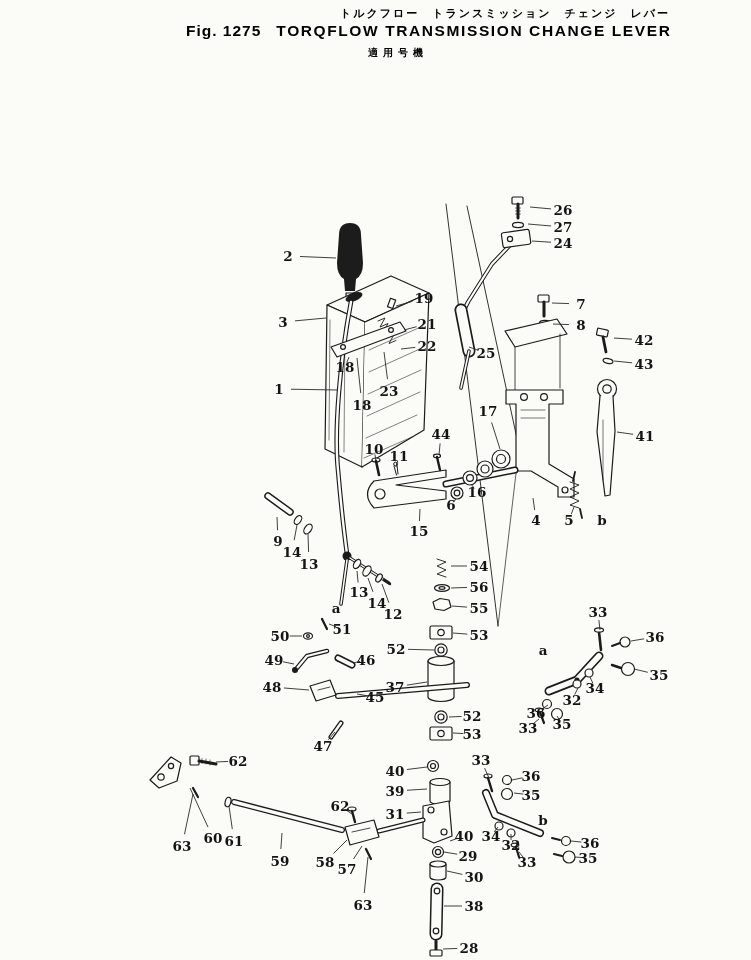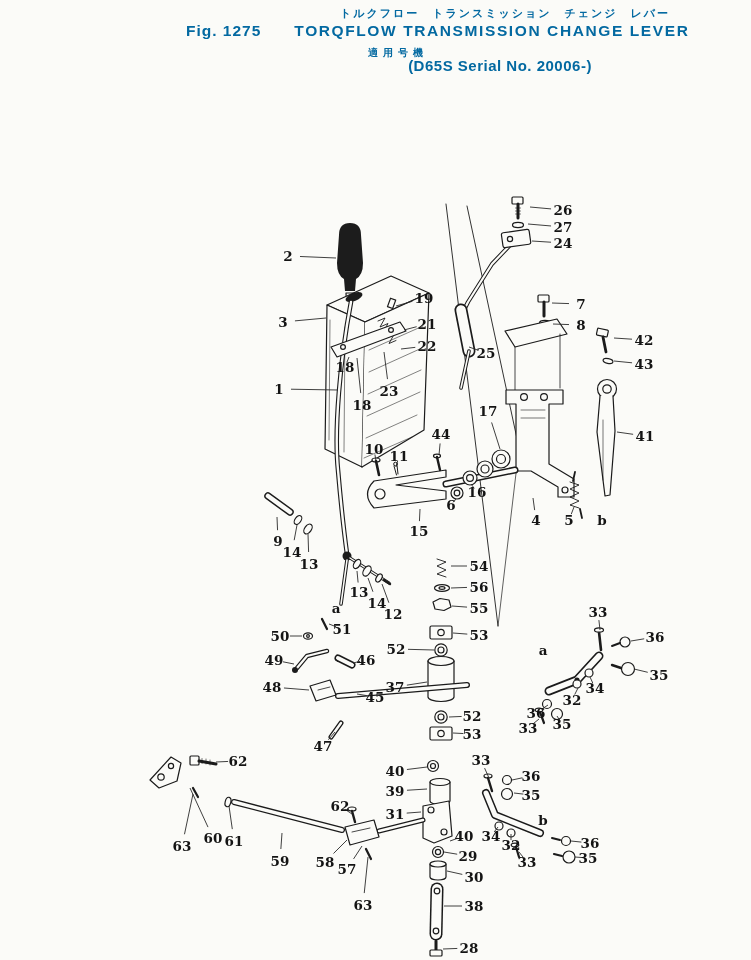--- a/index.html
+++ b/index.html
@@ -1,26 +1,26 @@
 <!DOCTYPE html>
 <html><head>
 <meta charset="utf-8">
 <style>
   html,body{margin:0;padding:0;background:#e8e8e4;}
   .page{
     position:relative;width:751px;height:960px;margin:0 auto;
-    background:#fbfbf8;color:#0369a1;overflow:hidden;
+    background:#fbfbf8;color:#000000;overflow:hidden;
     font-family:"Liberation Sans",sans-serif;
   }
   .hdr-jp{
     position:absolute;left:300px;top:6px;width:410px;text-align:center;
     font-size:11px;font-weight:bold;letter-spacing:2px;white-space:nowrap;
   }
   .hdr-row{
-    position:absolute;left:186px;top:22px;display:flex;gap:33px;
+    position:absolute;left:186px;top:22px;display:flex;gap:15px;
     font-weight:bold;font-size:15.5px;white-space:nowrap;
   }
   .fig{letter-spacing:1px;}
   .title-en{letter-spacing:1.6px;}
   .hdr-serial-jp{
     position:absolute;left:368px;top:46px;width:200px;
     font-size:10px;font-weight:bold;letter-spacing:5px;white-space:nowrap;
   }
   .hdr-serial{
     position:absolute;left:350px;top:57px;width:300px;text-align:center;
@@ -37,21 +37,20 @@
 <body>
 
 <div class="page">
 
   <div class="hdr-jp">トルクフロー　トランスミッション　チェンジ　レバー</div>
   <div class="hdr-row">
     <span class="fig">Fig. 1275</span>
     <span class="title-en">TORQFLOW TRANSMISSION CHANGE LEVER</span>
   </div>
   <div class="hdr-serial-jp">適用号機</div>
-  <div class="hdr-serial">(D65S Serial No. 20006-)</div>
 
   <svg class="diagram" width="751" height="960" viewBox="0 0 751 960">
     <g stroke="#1b1b1b" fill="none" stroke-width="1.2" stroke-linecap="round" stroke-linejoin="round">
 
       <g stroke-width="0.9">
         <path d="M446,204 L498,626"></path>
         <path d="M467,206 L519,448"></path>
         <path d="M519,448 L498,626" stroke-width="0.7"></path>
       </g>
 

